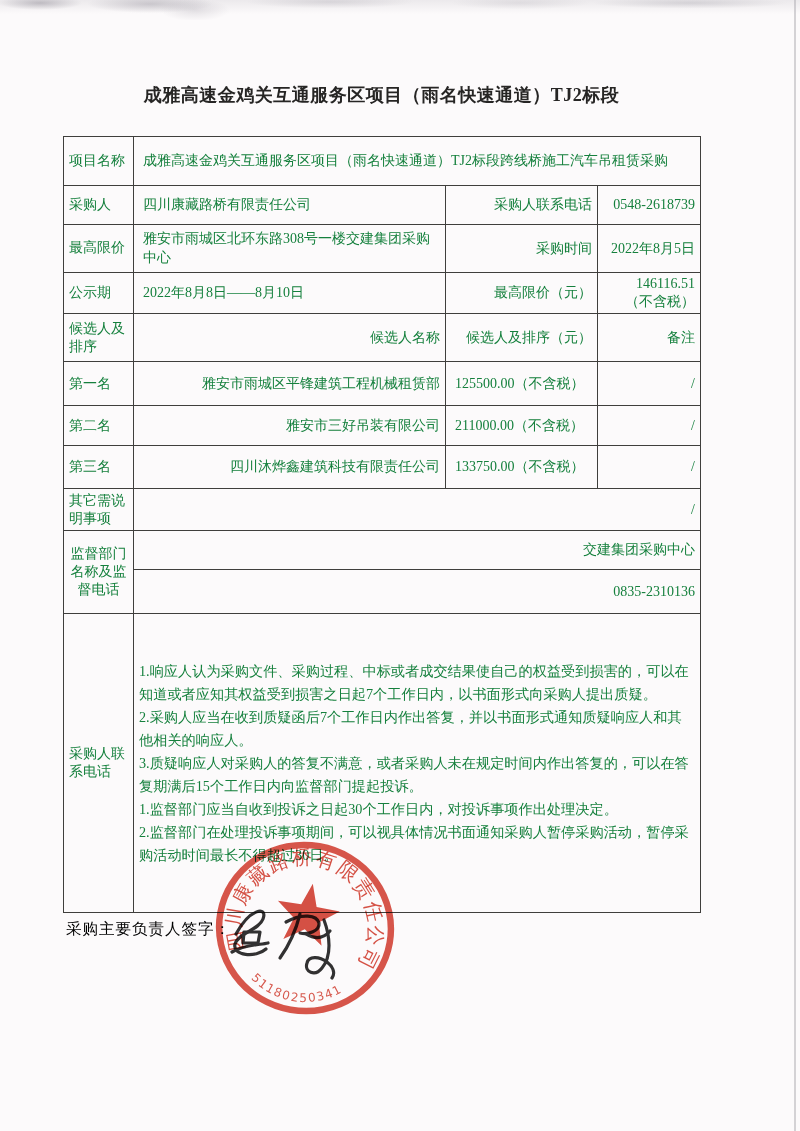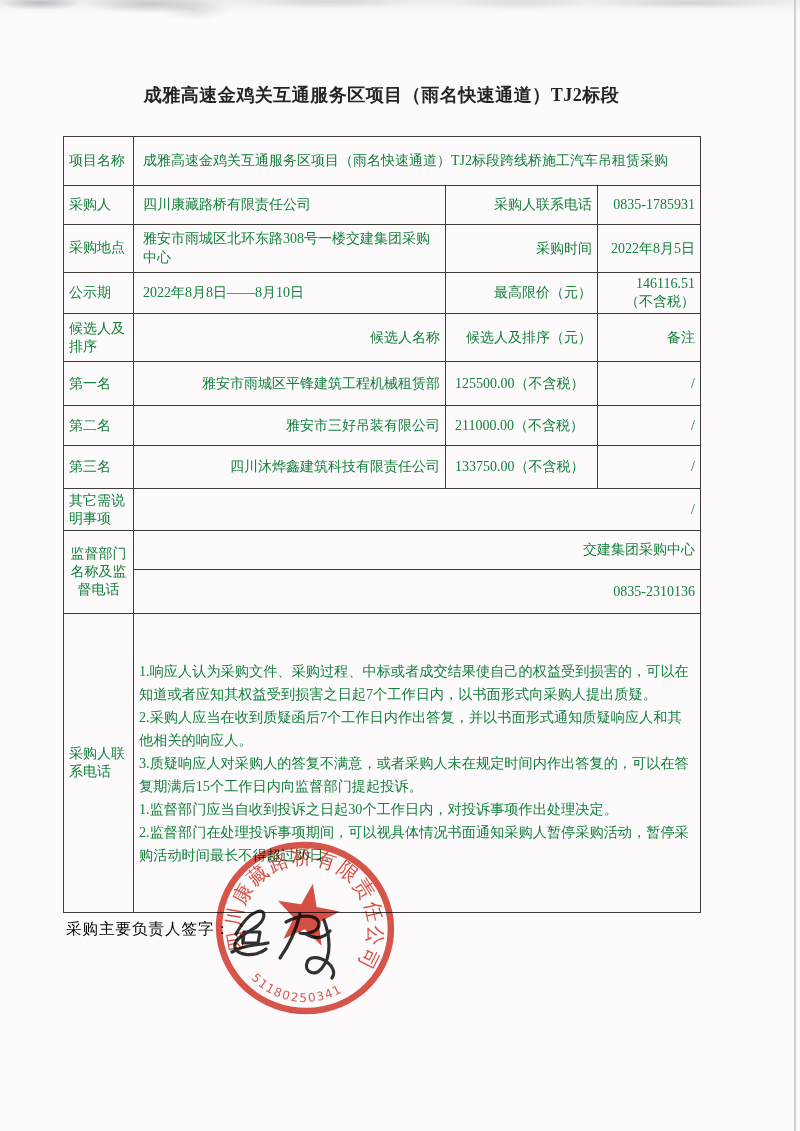--- a/index.html
+++ b/index.html
@@ -85,24 +85,24 @@
   </colgroup>
   <tbody>
       <tr class="r1">
     <th class="lab">项目名称</th>
     <td colspan="3" class="l small-lh">成雅高速金鸡关互通服务区项目（雨名快速通道）TJ2标段跨线桥施工汽车吊租赁采购</td>
   </tr>
   <tr class="r2">
     <th class="lab">采购人</th>
     <td class="l">四川康藏路桥有限责任公司</td>
     <td class="c">采购人联系电话</td>
-    <td class="c">0835-1785931</td>
+    <td class="c">0548-2618739</td>
   </tr>
   <tr class="r3">
-    <th class="lab">采购地点</th>
+    <th class="lab">最高限价</th>
     <td class="l small-lh">雅安市雨城区北环东路308号一楼交建集团采购中心</td>
     <td class="c">采购时间</td>
     <td class="c">2022年8月5日</td>
   </tr>
   <tr class="r4">
     <th class="lab">公示期</th>
     <td class="l">2022年8月8日——8月10日</td>
     <td class="c">最高限价（元）</td>
     <td class="c small-lh">
       <div>146116.51</div>

